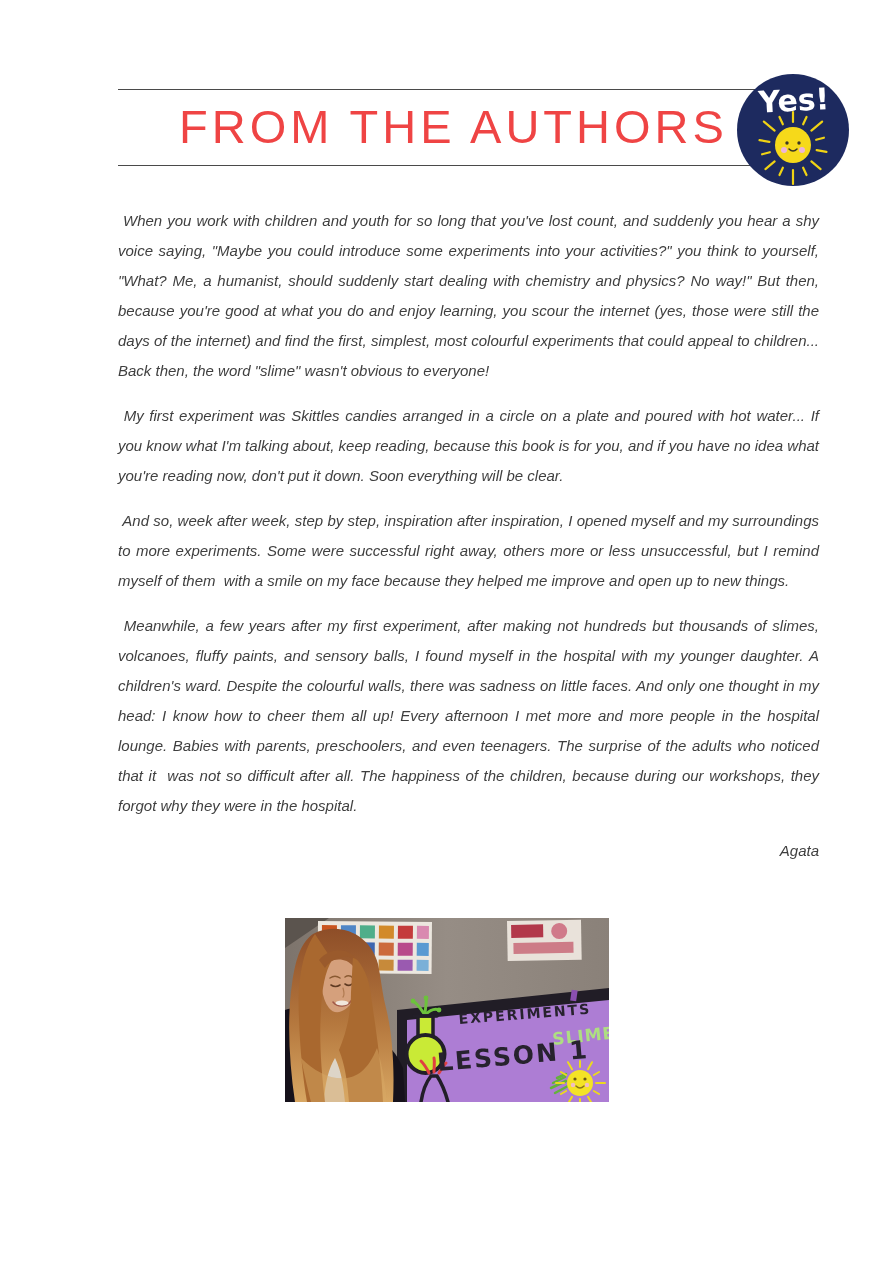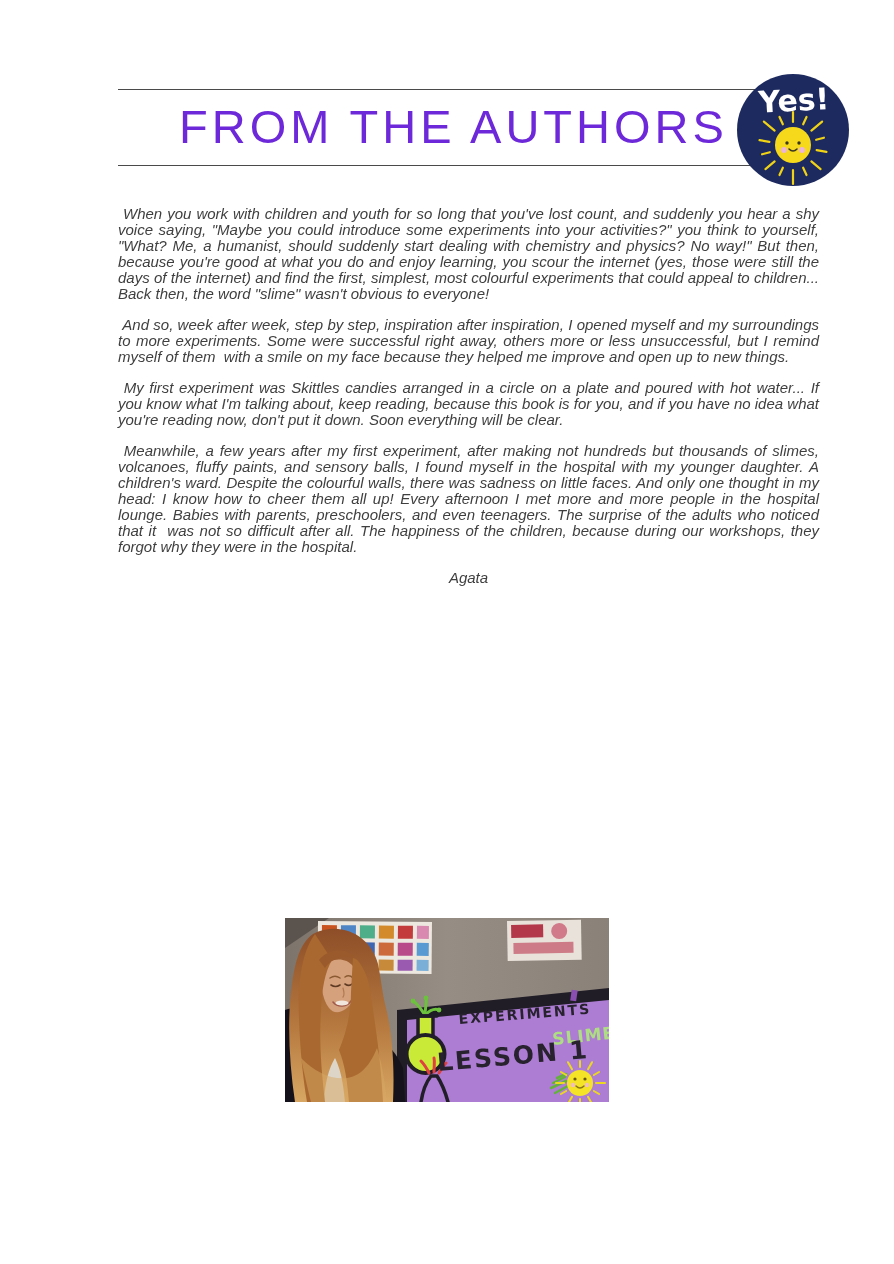--- a/index.html
+++ b/index.html
@@ -14,43 +14,43 @@
     position: absolute; left: 118px; width: 640px; height: 0;
     border-top: 1px solid #4a4a4a;
   }
   .rule-top { top: 89px; }
   .rule-bottom { top: 165px; }
 
   .page-title {
     position: absolute; left: 179px; top: 101px;
     margin: 0;
     font-size: 47px; line-height: 52px; font-weight: 400;
-    letter-spacing: 4px; color: #6d28d9;
+    letter-spacing: 4px; color: #ef4444;
     white-space: nowrap;
   }
 
   .logo {
     position: absolute; left: 737px; top: 74px;
     width: 112px; height: 112px;
   }
 
   
   .content {
     position: absolute; left: 118px; top: 206px; width: 701px;
   }
   .content p {
     margin: 0 0 15px 0;
     font-style: italic;
-    font-size: 15px; line-height: 16px;
+    font-size: 15px; line-height: 30px;
     color: #3f3f3f;
     text-align: justify;
     white-space: pre-wrap;
   }
   .content p.ps { margin-bottom: 0; }
-  .content p.sig { margin: 0; text-align: center; }
+  .content p.sig { margin: 0; text-align: right; }
 
   
   .photo {
     position: absolute; left: 285px; top: 918px;
     width: 324px; height: 184px; margin: 0;
   }
   .photo svg { display: block; }
 </style>
 </head>
 <body>
@@ -85,22 +85,22 @@
       <circle cx="47" cy="76" r="3" fill="#edb6d7"></circle>
       <circle cx="65" cy="76" r="3" fill="#edb6d7"></circle>
       <path d="M52,75 Q56,79 60,75" fill="none" stroke="#3a3626" stroke-width="1.6" stroke-linecap="round"></path>
     </g>
     <text x="57" y="37" text-anchor="middle" font-size="30" font-weight="bold" fill="#ffffff" transform="rotate(-3 57 30)" font-family="DejaVu Sans, sans-serif">Yes!</text>
   </svg>
 </div>
 
 <div class="content">
   <p> When you work with children and youth for so long that you've lost count, and suddenly you hear a shy voice saying, "Maybe you could introduce some experiments into your activities?" you think to yourself, "What? Me, a humanist, should suddenly start dealing with chemistry and physics? No way!" But then, because you're good at what you do and enjoy learning, you scour the internet (yes, those were still the days of the internet) and find the first, simplest, most colourful experiments that could appeal to children... Back then, the word "slime" wasn't obvious to everyone!</p>
+  <p> My first experiment was Skittles candies arranged in a circle on a plate and poured with hot water... If you know what I'm talking about, keep reading, because this book is for you, and if you have no idea what you're reading now, don't put it down. Soon everything will be clear.</p>
   <p> And so, week after week, step by step, inspiration after inspiration, I opened myself and my surroundings to more experiments. Some were successful right away, others more or less unsuccessful, but I remind myself of them  with a smile on my face because they helped me improve and open up to new things.</p>
-  <p> My first experiment was Skittles candies arranged in a circle on a plate and poured with hot water... If you know what I'm talking about, keep reading, because this book is for you, and if you have no idea what you're reading now, don't put it down. Soon everything will be clear.</p>
   <p> Meanwhile, a few years after my first experiment, after making not hundreds but thousands of slimes, volcanoes, fluffy paints, and sensory balls, I found myself in the hospital with my younger daughter. A children's ward. Despite the colourful walls, there was sadness on little faces. And only one thought in my head: I know how to cheer them all up! Every afternoon I met more and more people in the hospital lounge. Babies with parents, preschoolers, and even teenagers. The surprise of the adults who noticed that it  was not so difficult after all. The happiness of the children, because during our workshops, they forgot why they were in the hospital.</p>
   <p class="sig">Agata</p>
 </div>
 
 <figure class="photo">
   <svg width="324" height="184" viewBox="0 0 324 184">
     <defs>
       <linearGradient id="hairGrad" x1="0" y1="0" x2="0" y2="1">
         <stop offset="0" stop-color="#8e4e28"></stop>
         <stop offset="0.55" stop-color="#b5783e"></stop>

